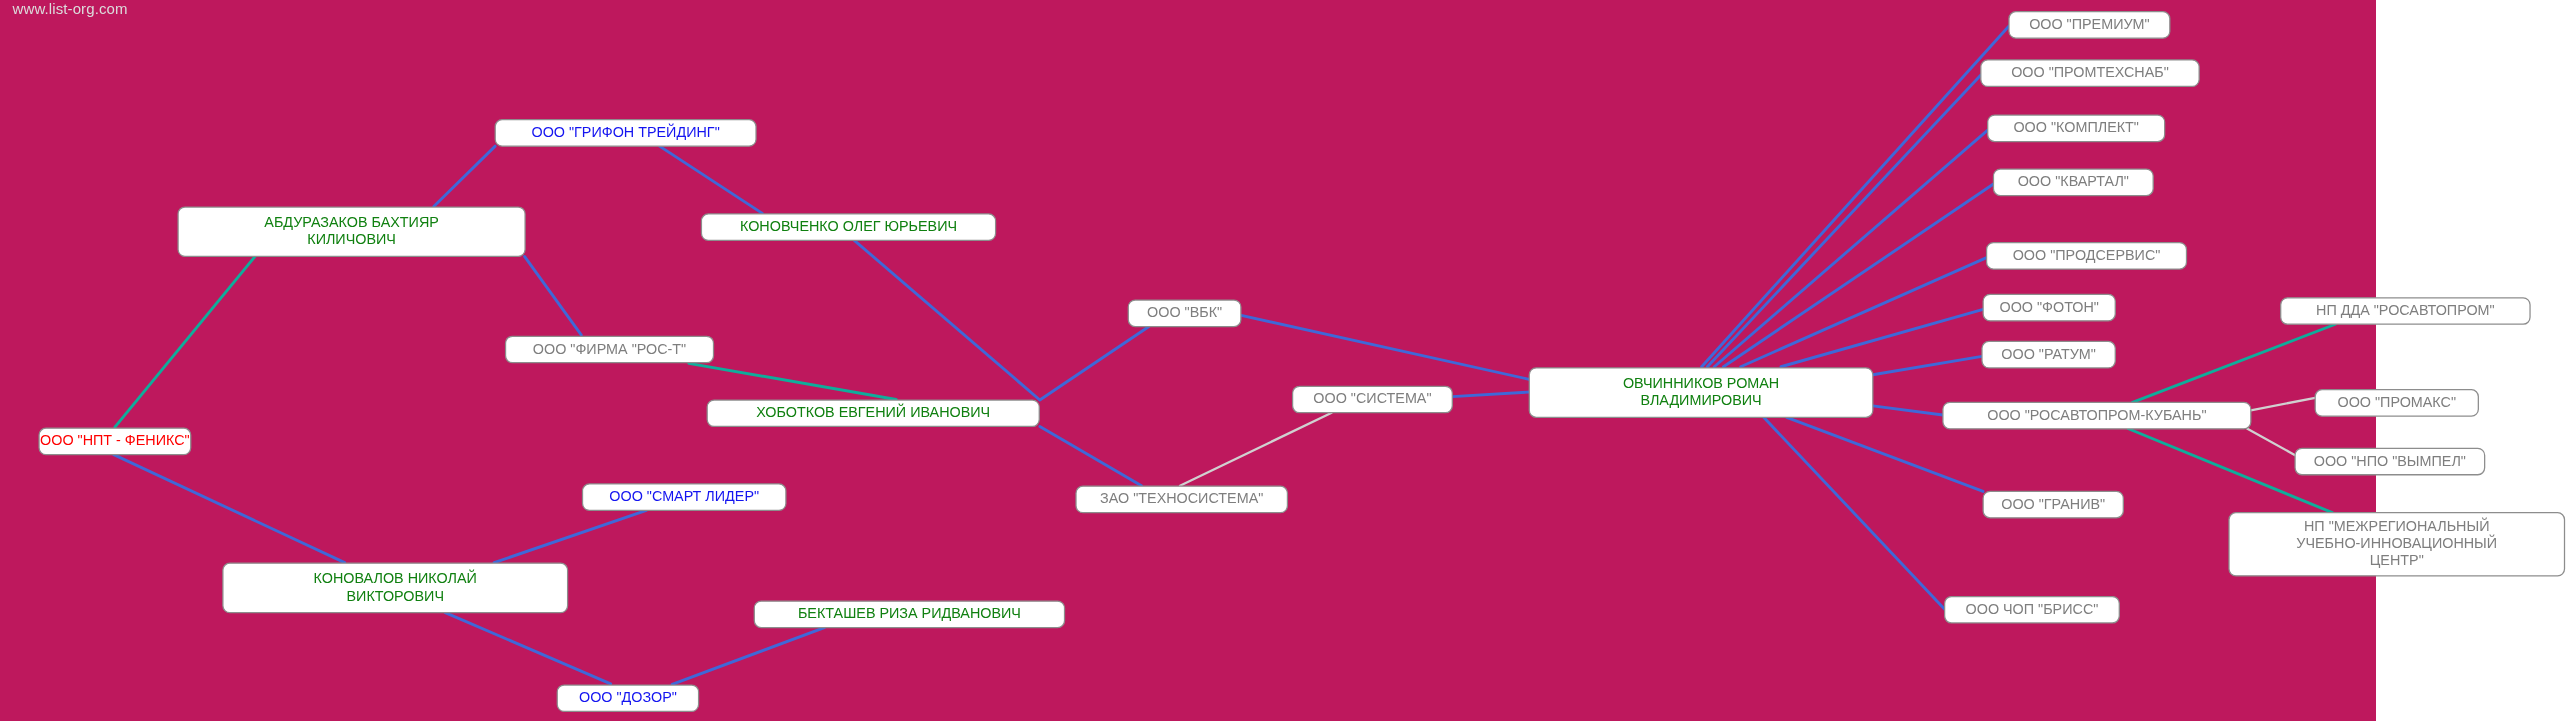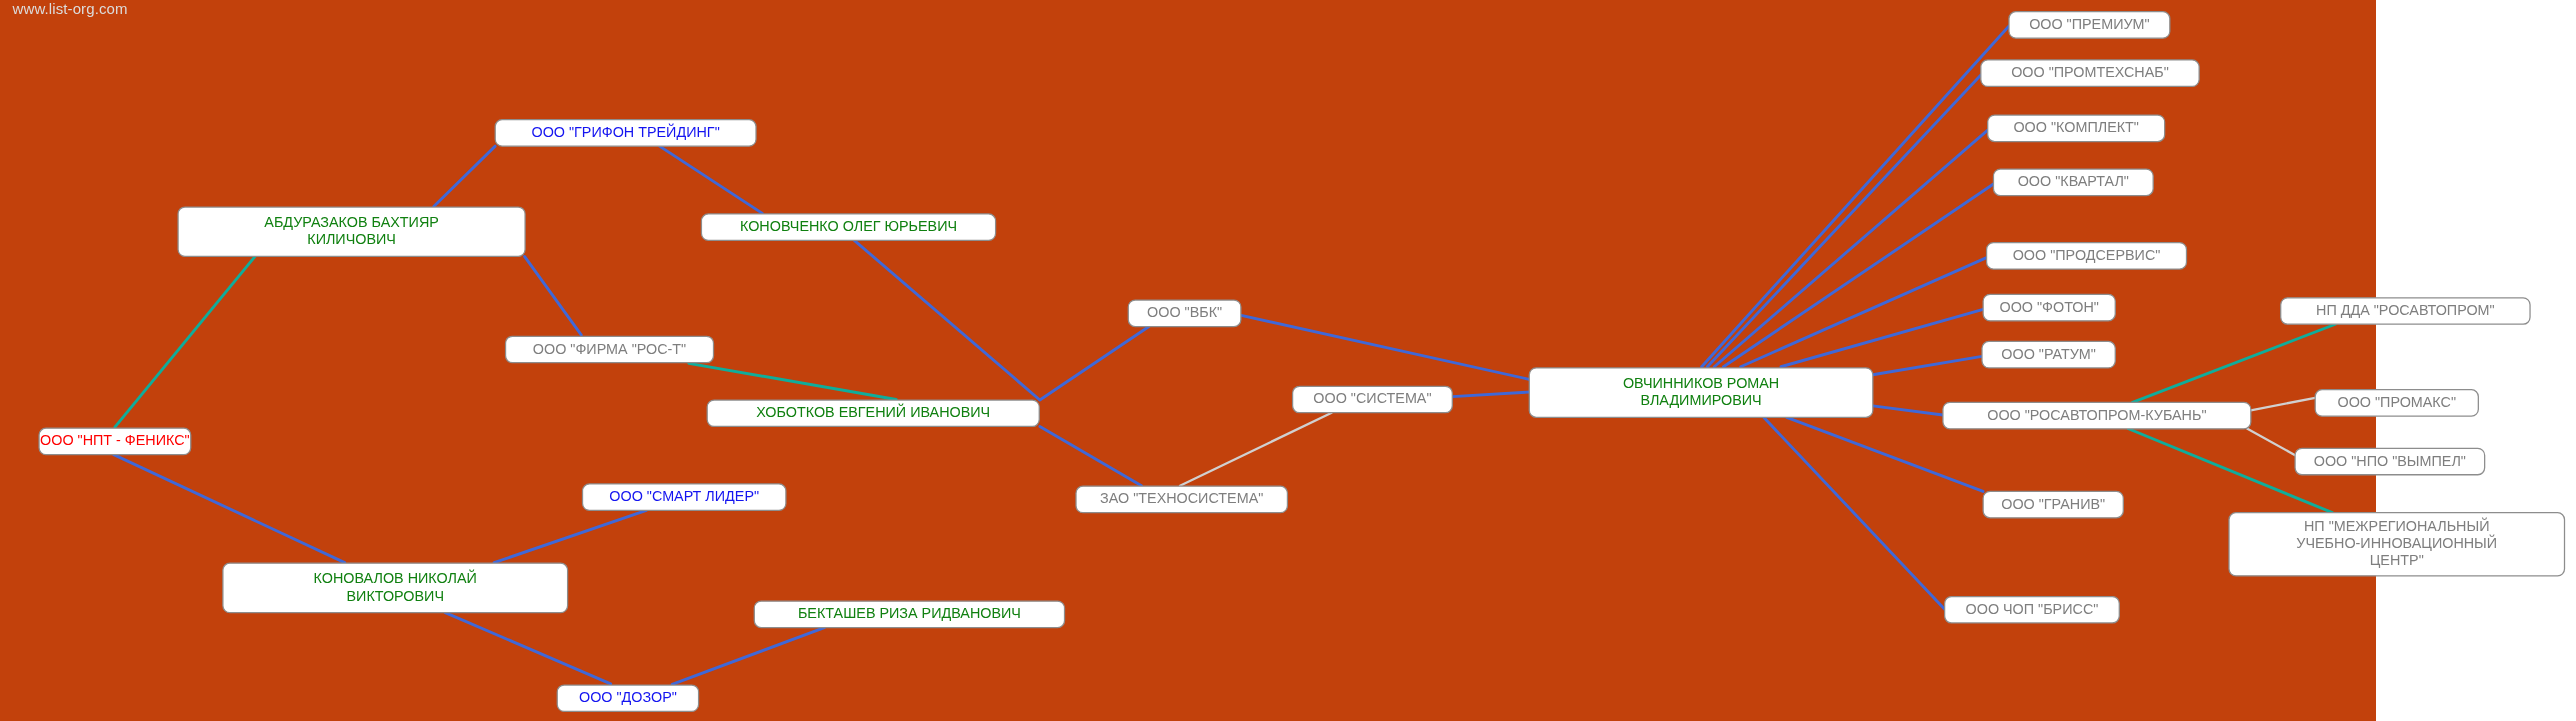--- a/index.html
+++ b/index.html
@@ -1,21 +1,21 @@
 <!DOCTYPE html>
 <html style="font-size:9.2px"><head>
 <meta charset="utf-8">
 <title>list-org affiliation graph</title>
 <style>
   html,body{margin:0;padding:0;background:#ffffff;}
   body{
     font-family:"Liberation Sans","DejaVu Sans",sans-serif;
     width:2576px;height:722px;overflow:hidden;position:relative;
   }
-  #stage{position:relative;width:2376px;height:722px;background:#c2410c;}
+  #stage{position:relative;width:2376px;height:722px;background:#be185d;}
   #wm{
     position:absolute;left:12.6px;top:0px;
     font-size:15px;color:#dcdcdc;letter-spacing:0.1px;
     font-family:"Liberation Sans","DejaVu Sans",sans-serif;
     user-select:none;white-space:nowrap;
   }
   svg#graph{position:absolute;left:0;top:0;width:2576px;height:722px;}
   .edge{fill:none;stroke-linecap:round;}
   .node-box{
     fill:#ffffff;stroke:#8d8d8d;stroke-width:2.2;

